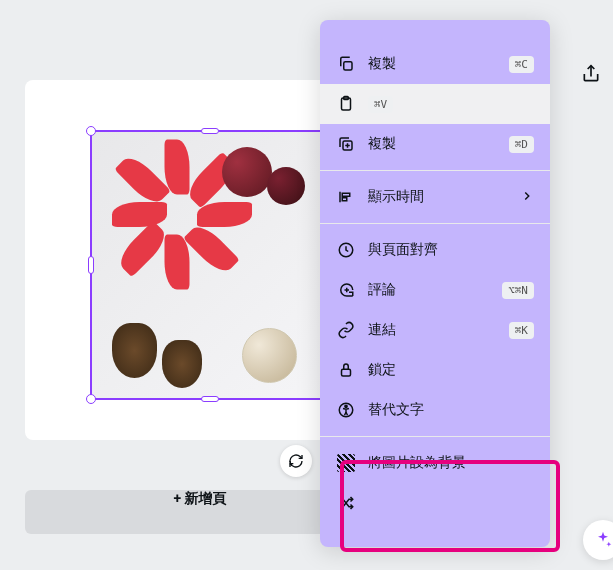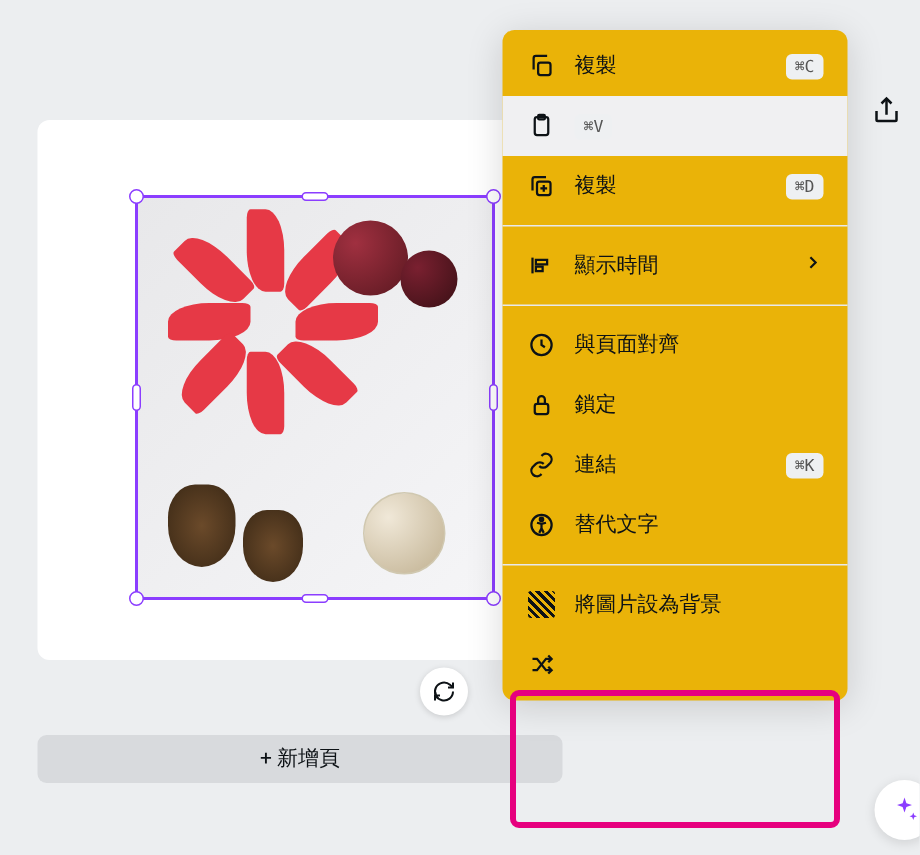--- a/index.html
+++ b/index.html
@@ -14,22 +14,22 @@
 .img-content{width:100%;height:100%;position:relative;overflow:hidden;background:linear-gradient(135deg,#e8e8ea 0%,#f5f5f7 100%)}
 .poinsettia{position:absolute;left:-20px;top:20px;width:140px;height:140px}
 .petal{position:absolute;width:55px;height:25px;background:#e63946;border-radius:50% 10% 50% 10%;transform-origin:right center}
 .ornament{position:absolute;border-radius:50%}
 .orn1{left:130px;top:15px;width:50px;height:50px;background:radial-gradient(circle at 30% 30%,#a03040,#5a1820)}
 .orn2{left:175px;top:35px;width:38px;height:38px;background:radial-gradient(circle at 30% 30%,#7a2030,#3a1015)}
 .orn3{left:150px;bottom:15px;width:55px;height:55px;background:radial-gradient(circle at 30% 30%,#f0e8d8,#c0b090);border:1px solid #d0c8b0}
 .pinecone{position:absolute;left:20px;bottom:20px;width:45px;height:55px;background:radial-gradient(ellipse,#6b4a2a,#3a2815);border-radius:40% 40% 50% 50%}
 .pc2{left:70px;bottom:10px;width:40px;height:48px}
 .rotate-btn{position:absolute;left:280px;top:445px;width:32px;height:32px;background:#fff;border-radius:50%;box-shadow:0 1px 4px rgba(0,0,0,0.15);display:flex;align-items:center;justify-content:center;cursor:pointer}
-.add-page-bar{position:absolute;left:25px;top:490px;width:350px;height:32px;background:#d8dadd;border-radius:6px;display:flex;align-items:center;justify-content:center;color:#0d1216;font-size:14px;font-weight:400;cursor:pointer}
-.context-menu{position:absolute;left:335px;top:20px;width:230px;background:#eab308;border-radius:8px;box-shadow:0 4px 24px rgba(0,0,0,0.15);padding:4px 0}
+.add-page-bar{position:absolute;left:25px;top:490px;width:350px;height:44px;background:#d8dadd;border-radius:6px;display:flex;justify-content:center;color:#0d1216;font-size:14px;font-weight:700;cursor:pointer}
+.context-menu{position:absolute;left:320px;top:20px;width:230px;background:#c4b5fd;border-radius:8px;box-shadow:0 4px 24px rgba(0,0,0,0.15);padding:24px 0}
 .menu-item{display:flex;align-items:center;padding:10px 16px;font-size:14px;color:#0d1216;cursor:pointer;gap:12px}
 .menu-item.hovered{background:#f0f0f2}
 .menu-icon{width:20px;height:20px;display:flex;align-items:center;justify-content:center;flex-shrink:0}
 .menu-label{flex:1}
 .menu-shortcut{font-size:11px;color:#555;background:#eef0f2;padding:2px 6px;border-radius:4px;font-family:monospace}
 .menu-chevron{color:#0d1216}
 .menu-divider{height:1px;background:#e8e9eb;margin:6px 0}
 .highlight-box{position:absolute;left:340px;top:460px;width:220px;height:92px;border:4px solid #e6007e;border-radius:6px;pointer-events:none}
 .share-btn{position:absolute;right:8px;top:60px;width:28px;height:28px;display:flex;align-items:center;justify-content:center;color:#0d1216;cursor:pointer}
 .ai-btn{position:absolute;right:-10px;top:520px;width:40px;height:40px;background:#fff;border-radius:50%;box-shadow:0 2px 8px rgba(0,0,0,0.12);display:flex;align-items:center;justify-content:center;cursor:pointer}
@@ -141,35 +141,47 @@
         <svg width="18" height="18" viewBox="0 0 24 24" fill="none" stroke="currentColor" stroke-width="2">
           <circle cx="12" cy="12" r="9"></circle>
           <path d="M12 7v5l3 2"></path>
         </svg>
       </span>
     <span class="menu-label">與頁面對齊</span>
   </div>
   <div class="menu-item">
     <span class="menu-icon">
         <svg width="18" height="18" viewBox="0 0 24 24" fill="none" stroke="currentColor" stroke-width="2">
+          <path d="M21 12a8 8 0 1 0-8 8h8"></path>
+          <path d="M21 20v-5h-5"></path>
+          <line x1="10" y1="12" x2="16" y2="12"></line>
+          <line x1="13" y1="9" x2="13" y2="15"></line>
+        </svg>
+      </span>
+    <span class="menu-label">評論</span>
+    <span class="menu-shortcut">⌥⌘N</span>
+  </div>
+  <div class="menu-item">
+    <span class="menu-icon">
+        <svg width="18" height="18" viewBox="0 0 24 24" fill="none" stroke="currentColor" stroke-width="2">
+          <path d="M10 13a5 5 0 0 0 7 0l3-3a5 5 0 0 0-7-7l-1 1"></path>
+          <path d="M14 11a5 5 0 0 0-7 0l-3 3a5 5 0 0 0 7 7l1-1"></path>
+        </svg>
+      </span>
+    <span class="menu-label">連結</span>
+    <span class="menu-shortcut">⌘K</span>
+  </div>
+  <div class="menu-item">
+    <span class="menu-icon">
+        <svg width="18" height="18" viewBox="0 0 24 24" fill="none" stroke="currentColor" stroke-width="2">
           <rect x="6" y="11" width="12" height="9" rx="2"></rect>
           <path d="M9 11V7a3 3 0 0 1 6 0v4"></path>
         </svg>
       </span>
     <span class="menu-label">鎖定</span>
-  </div>
-  <div class="menu-item">
-    <span class="menu-icon">
-        <svg width="18" height="18" viewBox="0 0 24 24" fill="none" stroke="currentColor" stroke-width="2">
-          <path d="M10 13a5 5 0 0 0 7 0l3-3a5 5 0 0 0-7-7l-1 1"></path>
-          <path d="M14 11a5 5 0 0 0-7 0l-3 3a5 5 0 0 0 7 7l1-1"></path>
-        </svg>
-      </span>
-    <span class="menu-label">連結</span>
-    <span class="menu-shortcut">⌘K</span>
   </div>
   <div class="menu-item">
     <span class="menu-icon">
         <svg width="18" height="18" viewBox="0 0 24 24" fill="none" stroke="currentColor" stroke-width="2">
           <circle cx="12" cy="12" r="9"></circle>
           <circle cx="12" cy="7" r="1.5" fill="currentColor"></circle>
           <path d="M8 10l4 1 4-1M12 11v4m0 0l-2 4m2-4l2 4"></path>
         </svg>
       </span>
     <span class="menu-label">替代文字</span>

